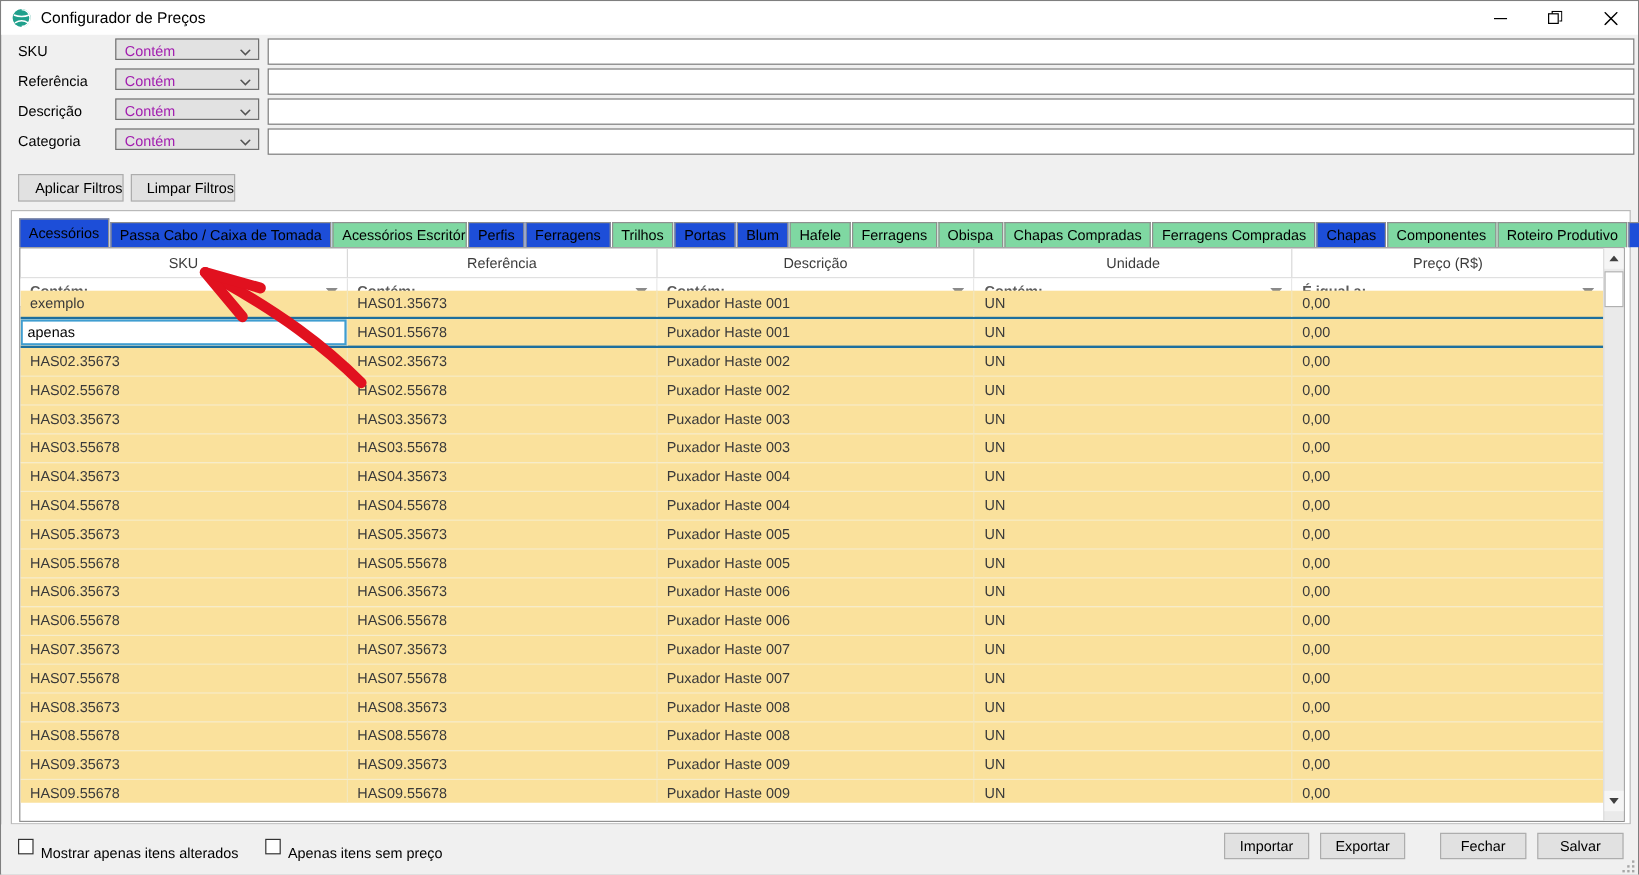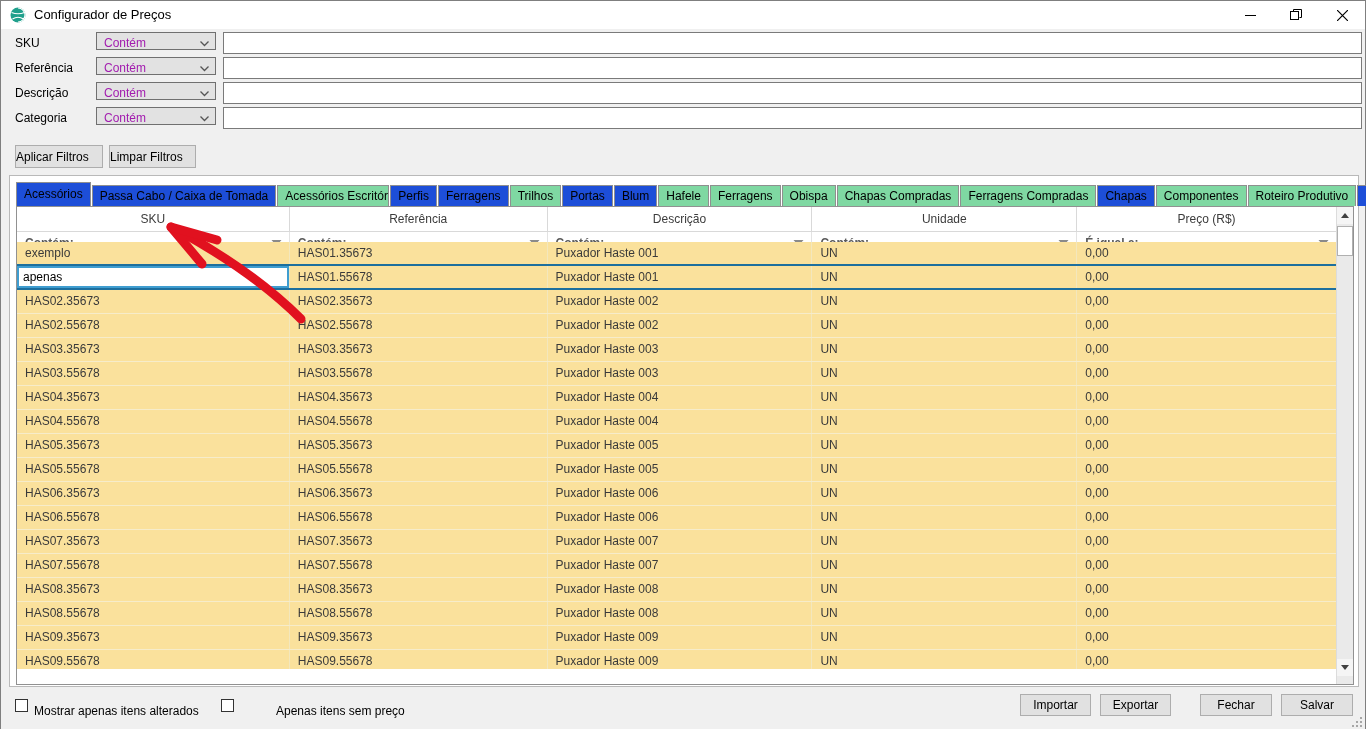--- a/index.html
+++ b/index.html
@@ -17,21 +17,21 @@
   .btn-min { right:92px; } .btn-restore { right:46px; } .btn-close { right:0; }
 
   
   .filter-row { position:absolute; left:0; height:22px; width:100%; }
   .filter-row .flabel { position:absolute; left:14px; line-height:22px; color:#000; }
   .combo { position:absolute; left:95px; top:0; width:120px; height:18px; background:#e2e2e2; border:1px solid #707070; line-height:20px; padding-left:7px; color:#a21caf; }
   .combo .chev { position:absolute; right:6px; top:8px; }
   .tinput { position:absolute; left:222px; top:0; width:1139px; height:22px; background:#fff; border:1px solid #7a7a7a; padding:0 5px; font:inherit; }
   .frow1 { top:31px; } .frow2 { top:56px; } .frow3 { top:81px; } .frow4 { top:106px; }
 
-  .pushbtn { position:absolute; height:23px; background:#e1e1e1; border:1px solid #adadad; font:inherit; color:#000; text-align:left; }
+  .pushbtn { position:absolute; height:23px; background:#e1e1e1; border:1px solid #adadad; font:inherit; color:#000; text-align:right; }
   .btn-apply { left:14px; top:144px; width:88px; }
   .btn-clear { left:108px; top:144px; width:87px; }
 
   
   .panel { position:absolute; left:8px; top:174px; width:1350px; height:512px; background:#ffffff; border:1px solid #b9b9b9; }
   .tabstrip { position:absolute; left:6px; top:6px; height:24px; display:flex; align-items:flex-end; }
   .tab { height:21px; line-height:20px; padding:0 7px; border:1px solid #8f8f8f; border-bottom:none; margin-right:1px; white-space:nowrap; overflow:hidden; color:#000; }
   .tab.yellow { background:#1d4ed8; }
   .tab.green  { background:#7fd8a2; }
   .tab.selected { height:24px; line-height:23px; font-weight:normal; }
@@ -59,21 +59,21 @@
   .sbtn svg { display:block; }
   .sb-up { top:0; } .sb-down { bottom:8px; }
   .sthumb { position:absolute; left:0; top:19px; width:16px; height:30px; background:#ffffff; border:1px solid #b0b0b0; }
 
   
   .arrow-overlay { position:absolute; left:0; top:0; width:1366px; height:729px; pointer-events:none; z-index:50; }
 
   
   .bottombar { position:absolute; left:0; top:686px; width:100%; height:43px; background:#f0f0f0; }
   .cbgroup { position:absolute; top:11px; height:14px; display:flex; align-items:center; }
-  .cb1 { left:14px; } .cb2 { left:220px;gap:36px; }
+  .cb1 { left:14px; } .cb2 { left:220px; }
   .cbox { width:13px; height:13px; background:#fff; border:1px solid #333; margin-right:6px; }
   .cblabel { color:#000;margin-top:12px; }
   .footbtn { position:absolute; top:7px; height:22px; background:#e1e1e1; border:1px solid #adadad; font:inherit; text-align:center; }
   .fb-import { left:1019px; width:71px; } .fb-export { left:1099px; width:71px; }
   .fb-close  { left:1199px; width:72px; } .fb-save   { left:1280px; width:72px; }
   .grip { position:absolute; right:3px; bottom:3px; width:10px; height:10px; }
   .grip i { position:absolute; width:2px; height:2px; background:#a7a7a7; }
 </style>
 </head>
 <body>

